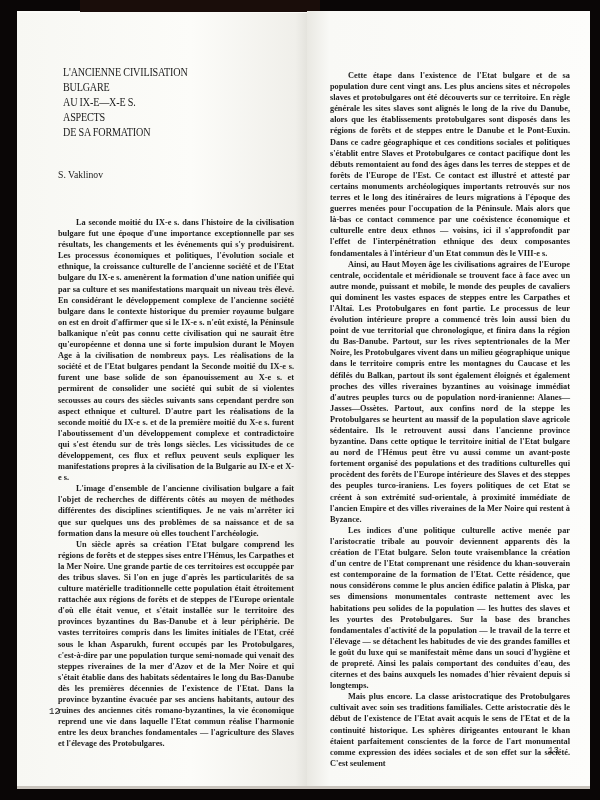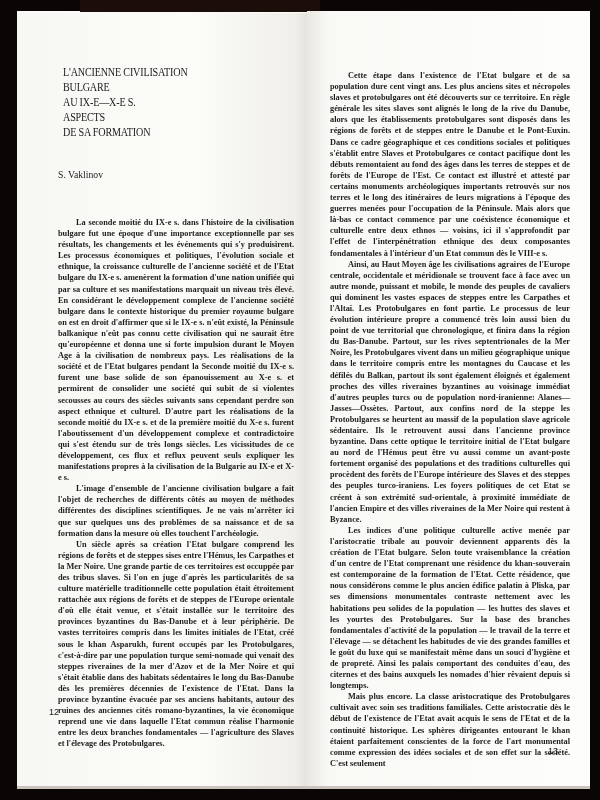--- a/index.html
+++ b/index.html
@@ -9,21 +9,21 @@
     .page-right { position:absolute; left:307px; top:11px; width:283px; height:776px; background:linear-gradient(to right,#e9e8e2 0%,#f9f9f6 8%,#fdfdfb 100%); }
     .topstrip { position:absolute; left:80px; top:0; width:240px; height:12px; background:#1a0d0a; }
     .bottom-edge { position:absolute; left:17px; top:786px; width:573px; height:3px; background:#c9c4bd; }
     .title { position:absolute; left:63px; top:65px; font-family:"Liberation Serif", serif; font-size:11.5px; line-height:15px; color:#1a1a1a; letter-spacing:-0.2px; transform:scaleX(0.88); transform-origin:left top; }
     .title div { white-space:nowrap; }
     .author { position:absolute; left:58px; top:168px; font-family:"Liberation Serif", serif; font-size:11px; color:#1a1a1a; transform:scaleX(0.88); transform-origin:left top; }
     .col { position:absolute; font-family:"Liberation Serif", serif; font-size:8.3px; line-height:11.1px; color:#1e1e1e; text-align:justify; }
     .col p { margin:0; text-indent:18px;font-weight:bold; }
     .col-left { left:58px; top:210px; width:236px;margin-top:7px; }
     .col-right { left:330px; top:70px; width:240px; }
-    .pagenum { position:absolute; font-family:Liberation Sans, sans-serif; font-size:9px; color:#1a1a1a; }
+    .pagenum { position:absolute; font-family:Liberation Mono, monospace; font-size:9px; color:#1a1a1a; }
     .pn-left { left:49px; top:707px; }
     .pn-right { left:548px; top:746px; }
   </style>
 </head>
 <body>
 
 <div class="spread"></div>
 <div class="topstrip"></div>
 
 <div class="page-left"></div>

